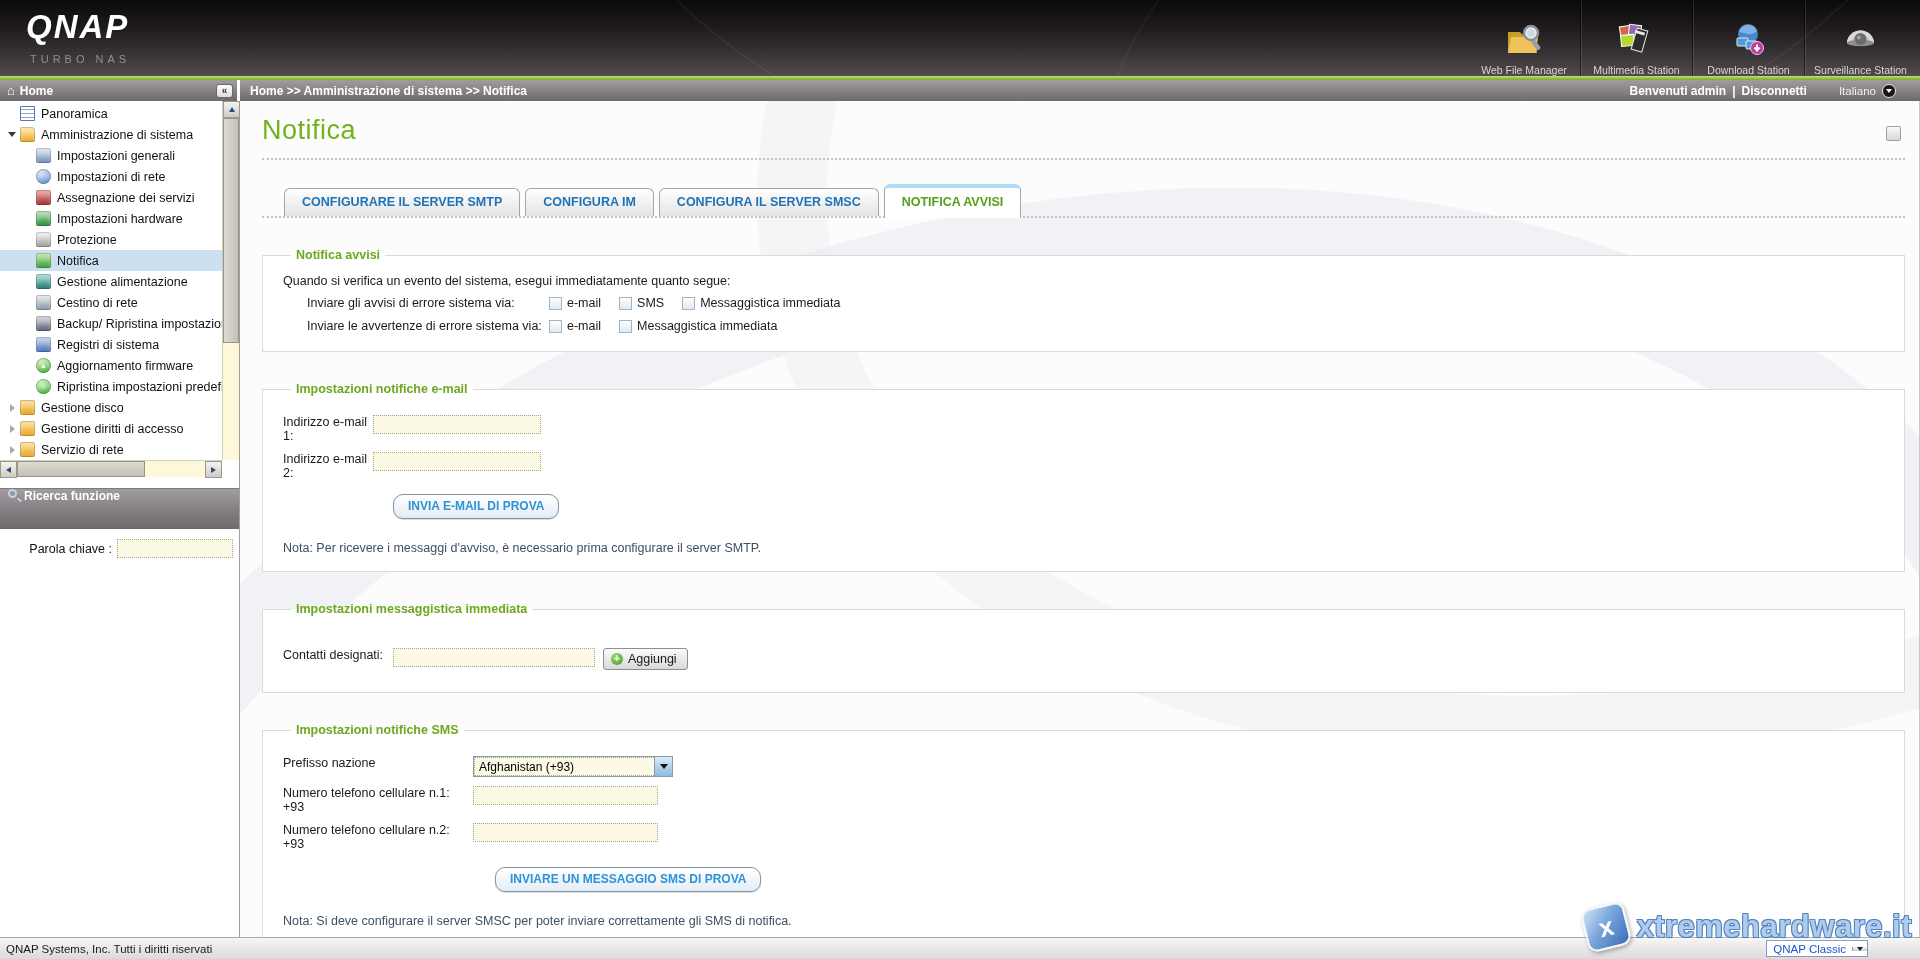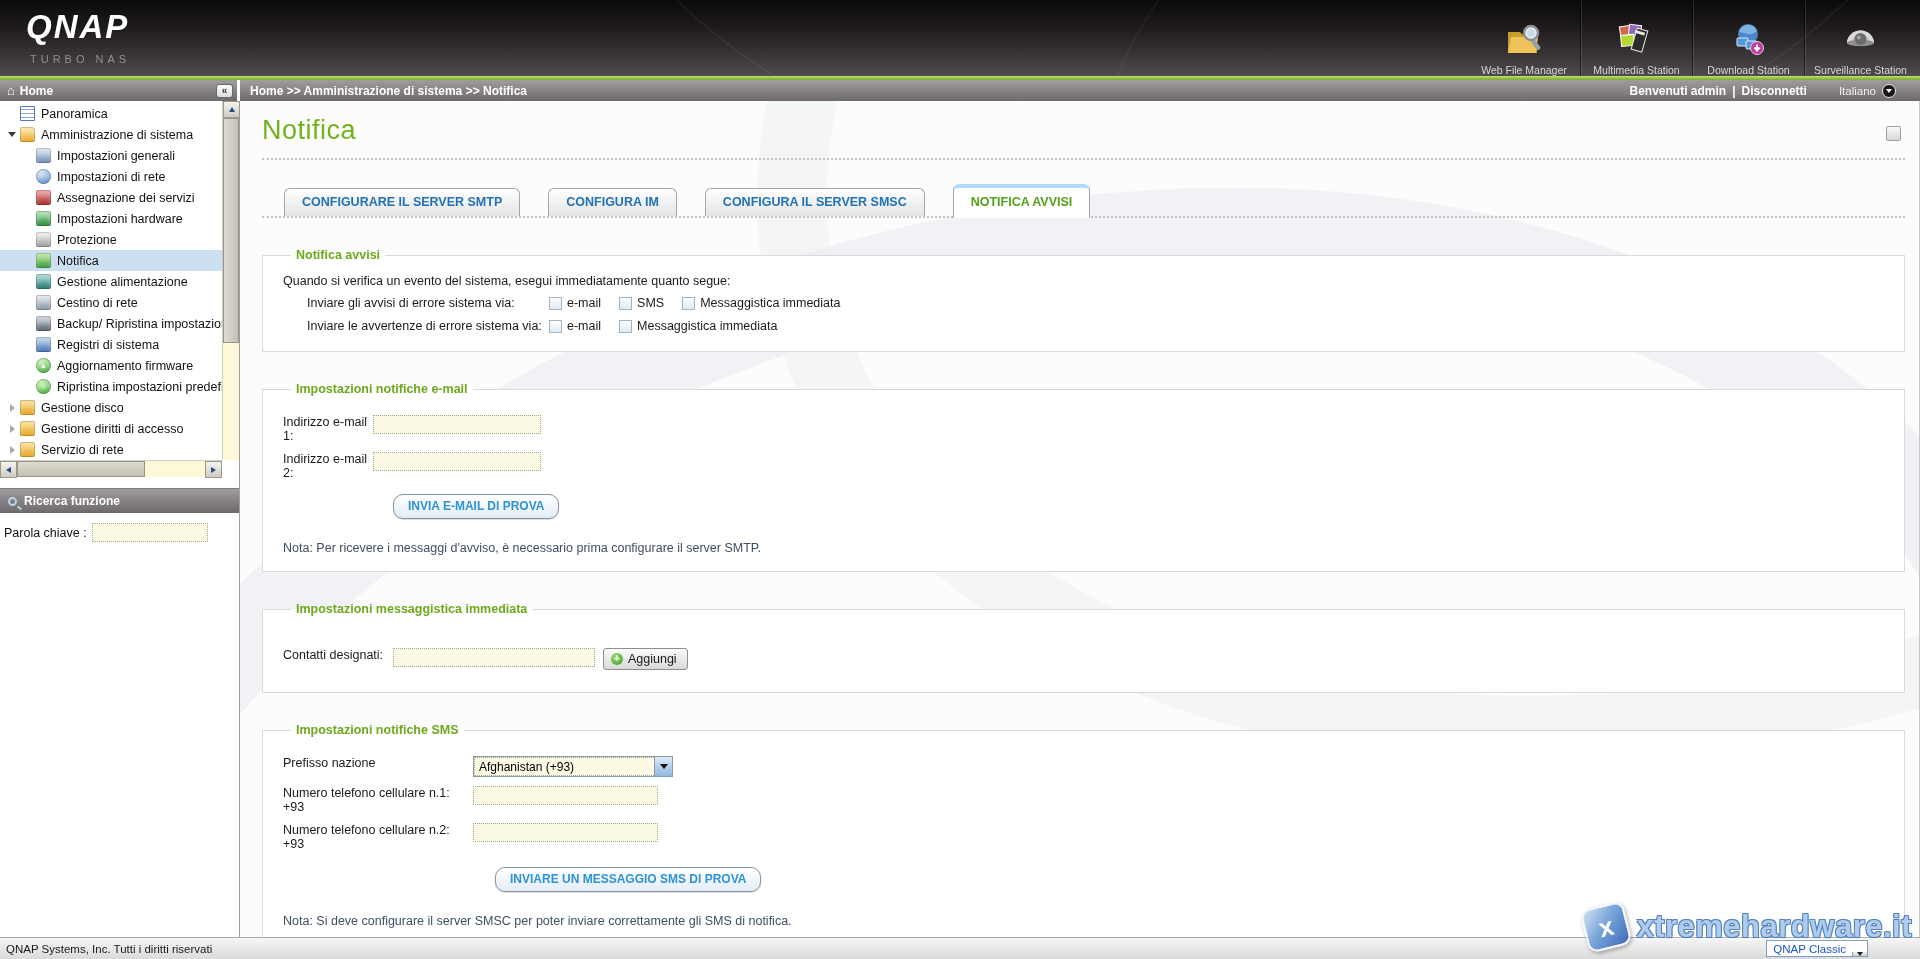--- a/index.html
+++ b/index.html
@@ -87,47 +87,47 @@
   .sb-btn { width:17px; height:17px; flex:none; background:linear-gradient(#f4f3ee,#cfccc2);
     border:1px solid #9a988c; display:flex; align-items:center; justify-content:center; cursor:pointer; }
   .sb-btn i { display:block; width:0; height:0; }
   .i-up { border-left:3.5px solid transparent; border-right:3.5px solid transparent; border-bottom:5px solid #2a4a8a; }
   .i-left { border-top:3.5px solid transparent; border-bottom:3.5px solid transparent; border-right:5px solid #2a4a8a; }
   .i-right { border-top:3.5px solid transparent; border-bottom:3.5px solid transparent; border-left:5px solid #2a4a8a; }
   .v-thumb { height:225px; margin:0; background:linear-gradient(90deg,#dedbd2,#c3c0b5); border:1px solid #97958a; cursor:grab; }
   .h-thumb { width:128px; background:linear-gradient(180deg,#dedbd2,#c3c0b5); border:1px solid #97958a; cursor:grab; }
 
   .search-panel { margin-top:11px; border-top:1px solid #7c7c7c; }
-  .search-header { height:24px; background:linear-gradient(180deg,#a19c9f 0%,#88838 6 45%,#6e696c 100%);
+  .search-header { height:40px; background:linear-gradient(180deg,#a19c9f 0%,#88838 6 45%,#6e696c 100%);
     background:linear-gradient(180deg,#a19c9f 0%,#888386 45%,#6e696c 100%);
-    display:flex; align-items:center; padding:0 8px; }
+    display:flex; padding:0 8px; }
   .mag-icon { width:9px; height:9px; border:2px solid #bcd4ea; border-radius:50%; position:relative; margin-right:7px; flex:none; }
   .mag-icon::after { content:""; position:absolute; width:5px; height:2px; background:#bcd4ea;
     transform:rotate(40deg); left:7px; top:8px; }
   .search-title { color:#fff; font-weight:bold; font-size:12px; }
-  .keyword-row { display:flex; align-items:center; padding:10px 6px 0 4px; font-size:12.5px; color:#111; }
+  .keyword-row { display:flex; align-items:center; padding:10px 6px 0 4px; font-size:12.5px; color:#111;justify-content:flex-end; }
   .dotted-input { background:#fcf9e4; border:1px dotted #a3a98f; height:19px; font-size:12px;
     font-family:"Liberation Sans",sans-serif; padding:0 4px; outline:none; }
   .kw-input { width:116px; margin-left:5px; }
 
   
   .main { position:absolute; top:101px; left:240px; right:0; bottom:22px; background:#fcfcfd;
     border-right:1px solid #c9c9c9; overflow:hidden; }
   .main::before { content:""; position:absolute; width:2000px; height:1400px; border-radius:50%;
     border:90px solid rgba(228,231,236,0.45); left:-300px; top:120px; transform:rotate(-18deg); }
   .main::after { content:""; position:absolute; width:1800px; height:1200px; border-radius:50%;
     border:70px solid rgba(232,234,238,0.4); left:500px; top:-700px; transform:rotate(-15deg); }
   .main-inner { position:relative; z-index:2; padding:14px 14px 0 22px; }
   .page-title { color:#72b21c; font-size:27px; letter-spacing:0.5px; }
   .panel-opt { position:absolute; top:25px; right:18px; width:15px; height:15px;
     background:linear-gradient(#fafafa,#d8d8d8); border:1px solid #a0a0a0; border-radius:2px; cursor:pointer; }
   .dotline { border-bottom:2px dotted #c3c3c3; margin-top:12px; }
 
   .tabs { display:flex; align-items:flex-end; margin-top:24px; padding-left:22px;
-    border-bottom:2px dotted #c3c3c3;gap:23px; }
+    border-bottom:2px dotted #c3c3c3; }
   .tab { border:1px solid #a6a6a6; border-bottom:none; border-radius:6px 6px 0 0;
     background:linear-gradient(#ffffff,#e4e4e4); color:#1f72b8; font-weight:bold; font-size:12.5px;
     padding:6px 17px 7px; margin-right:5px; cursor:pointer; white-space:nowrap; position:relative; top:0; }
   .tab.active { background:#fff; color:#55a018; border-top:4px solid #b2dcf6; padding-top:7px;
     padding-bottom:9px; margin-bottom:-2px; }
 
   fieldset.section { border:1px solid #dadada; background:#fff; margin:30px 0 0 0;
     padding:10px 20px 16px 20px; position:relative; }
   fieldset.section legend { color:#6ea81e; font-weight:bold; font-size:12.5px; padding:0 5px; margin-left:8px; }
   .sec-intro { font-size:12.5px; color:#1a1a1a; margin:2px 0 8px 0; }
@@ -166,21 +166,21 @@
     border-left:1px solid #8a9aa6; display:flex; align-items:center; justify-content:center; }
   .select-arrow i { display:block; width:0; height:0; border-left:4px solid transparent;
     border-right:4px solid transparent; border-top:5px solid #111; }
 
   
   .footer { position:absolute; bottom:0; left:0; right:0; height:22px;
     background:linear-gradient(#f6f6f6,#dadada); border-top:1px solid #a8a8a8;
     display:flex; align-items:center; padding:0 6px; z-index:6; }
   .footer-copy { font-size:11.5px; color:#1a1a1a; }
   .theme-select { margin-left:auto; margin-right:46px; display:inline-flex; height:17px;
-    border:1px solid #7f9db9; background:#fff; align-items:flex-end; cursor:pointer; }
+    border:1px solid #7f9db9; background:#fff; align-items:center; cursor:pointer; }
   .theme-text { font-size:11.5px; color:#1a55c8; padding:1px 6px; white-space:nowrap; }
   .theme-arrow { width:15px; background:linear-gradient(#f2f2f2,#cfcfcf); border-left:1px solid #9a9a9a;
     display:flex; align-items:center; justify-content:center; }
   .theme-arrow i { display:block; width:0; height:0; border-left:3.5px solid transparent;
     border-right:3.5px solid transparent; border-top:4.5px solid #222; }
 
   
   .watermark { position:absolute; right:8px; bottom:10px; z-index:7; display:flex; align-items:center;
     opacity:0.92; pointer-events:none; }
   .wm-logo { width:44px; height:44px; border-radius:10px; transform:rotate(-14deg);

